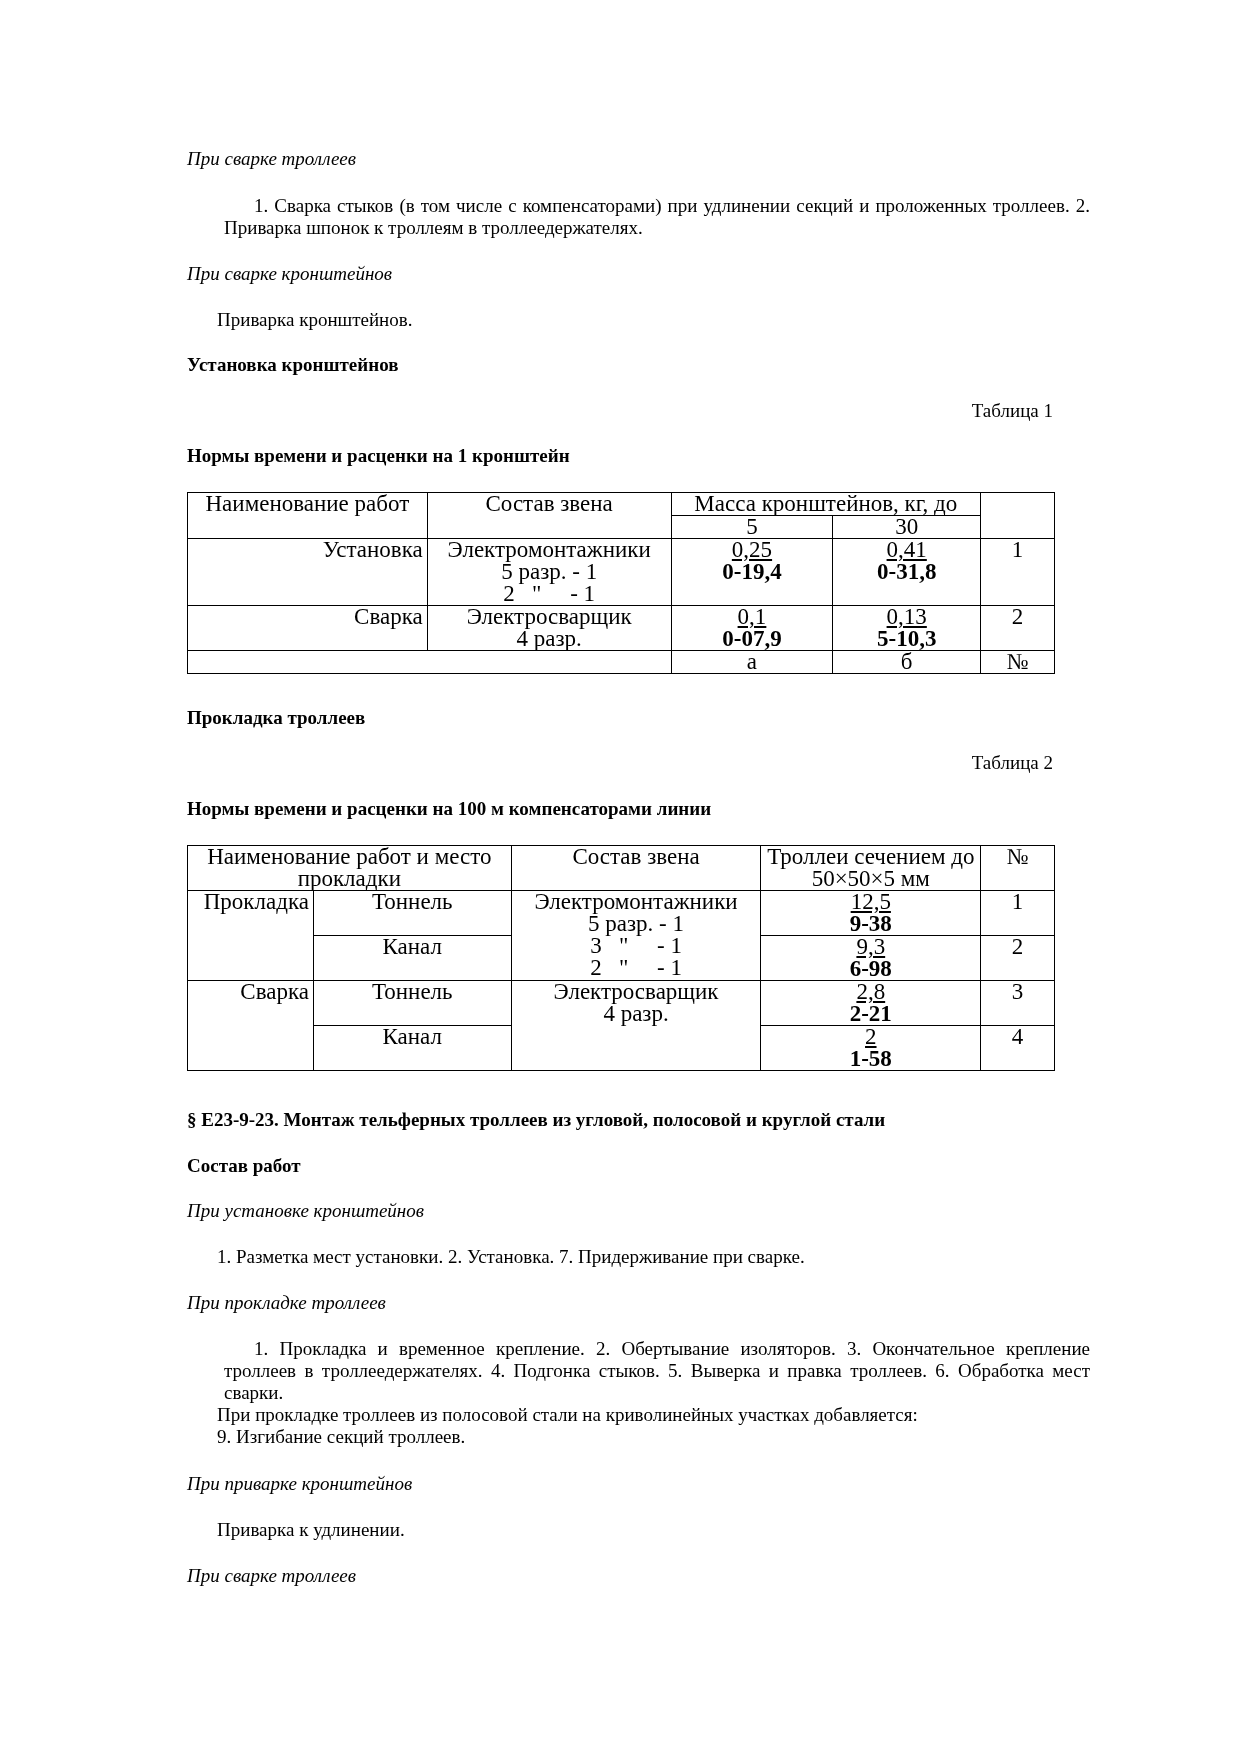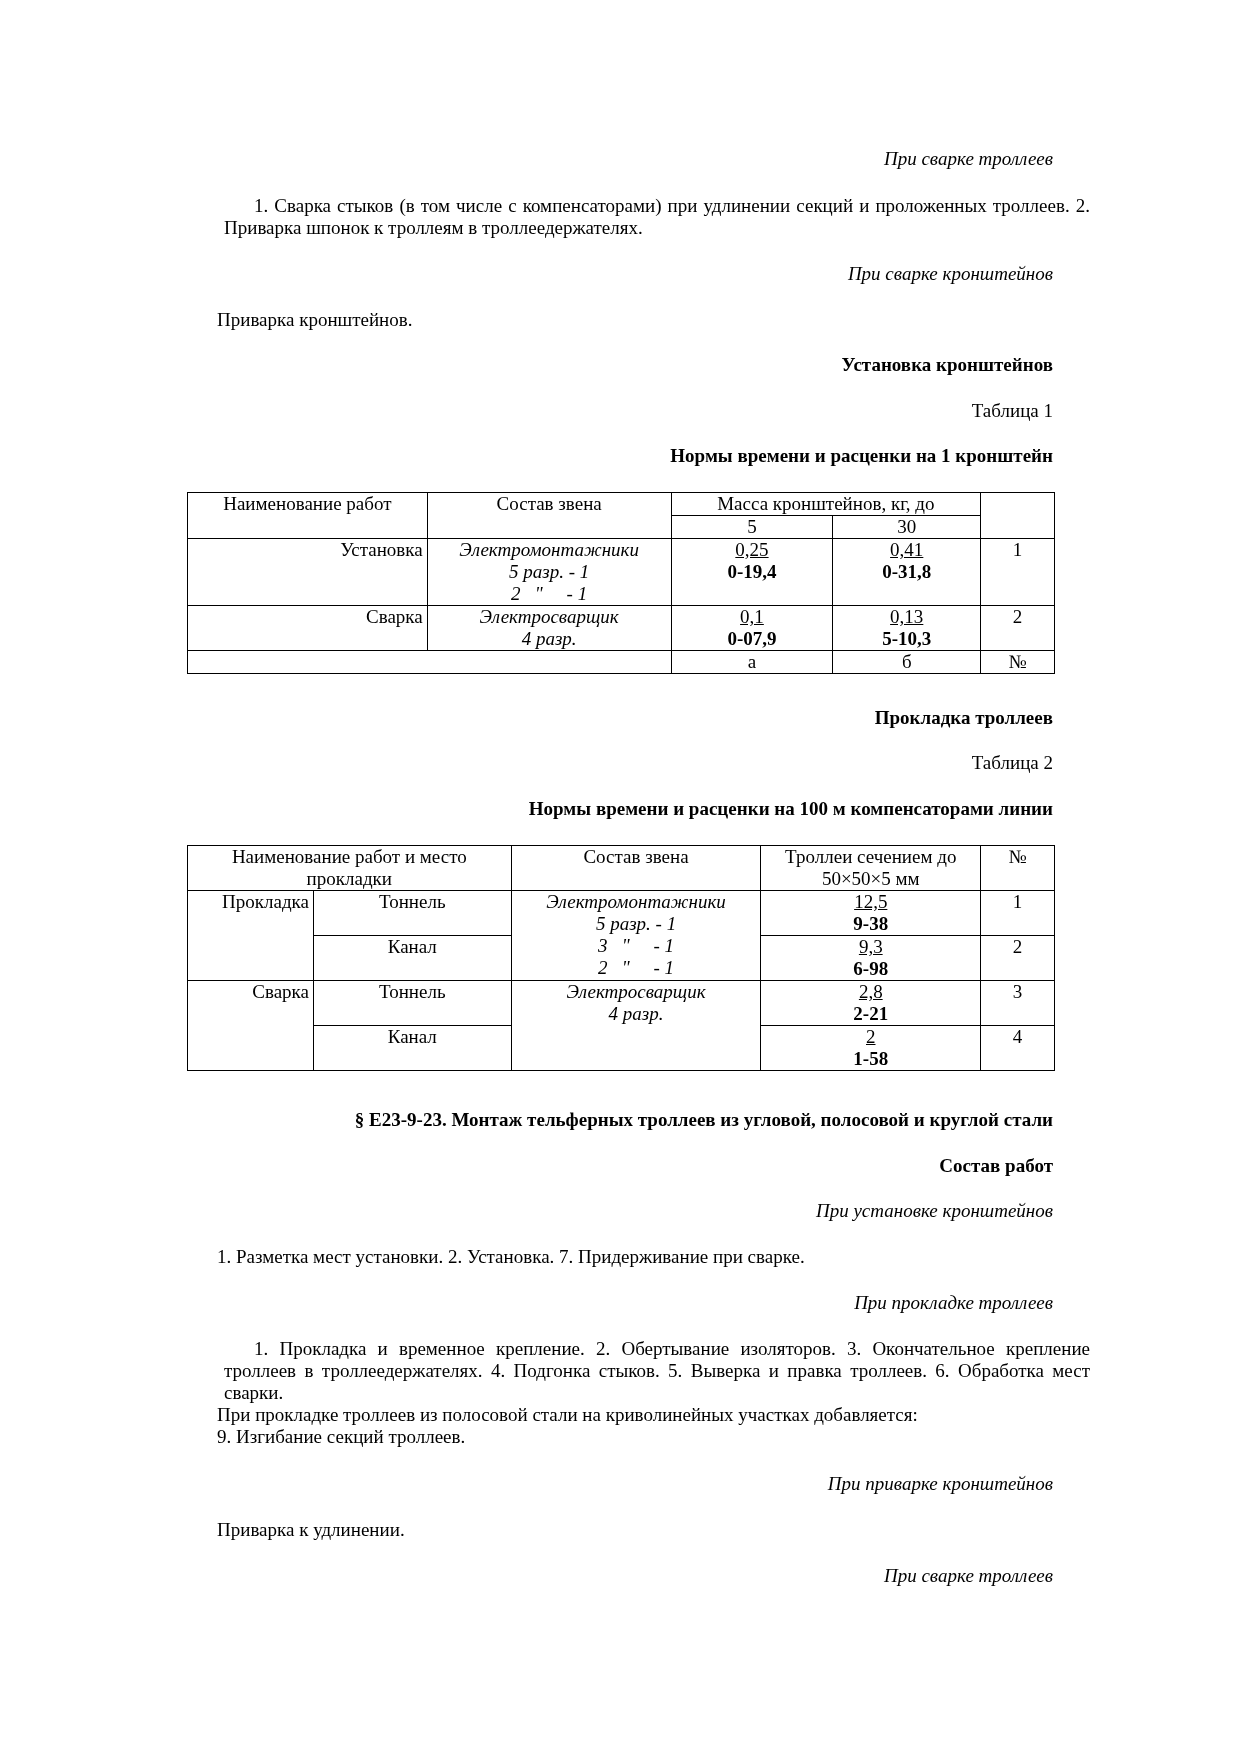--- a/index.html
+++ b/index.html
@@ -1,32 +1,32 @@
 <!DOCTYPE html>
 <html><head>
 <meta charset="utf-8">
 <style>
   html, body { margin: 0; padding: 0; background: #ffffff; }
   body { width: 1240px; height: 1755px; position: relative; overflow: hidden;
          font-family: "Liberation Serif", "DejaVu Serif", serif; color: #000; font-size: 19px; }
   .page { position: absolute; left: 187px; top: 0; width: 866px; }
   .blk { position: absolute; left: 0; width: 866px; line-height: 22px; }
-  .center { text-align: right; }
+  .center { text-align: left; }
   .right { text-align: right; font-family: Liberation Serif, serif; }
   .ital { font-style: italic; }
   .bold { font-weight: bold; }
   .para { text-indent: 30px; text-align: justify; margin-left: 37px; }
   .indent { padding-left: 30px; }
-  table { border-collapse: collapse; position: absolute; left: 0; width: 868px; font-size: 19px; }
+  table { border-collapse: collapse; position: absolute; left: 0; width: 868px; font-size: 23px; }
   td { border: 1.5px solid #000; vertical-align: top; line-height: 22px; padding: 0 4px; }
   td.c { text-align: center; }
   td.l { text-align: right; padding-left: 10px; }
   .u { text-decoration: underline; }
   .b { font-weight: bold; }
-  .i { font-style: italic; }
+  .i { }
   .line { display: block; }
 </style>
 </head>
 <body>
 
 <div class="page">
 
   <div class="blk center ital" style="top:148px">При сварке троллеев</div>
   <div class="blk para" style="top:195px">1. Сварка стыков (в том числе с компенсаторами) при удлинении секций и проложенных троллеев. 2. Приварка шпонок к троллеям в троллеедержателях.</div>
   <div class="blk center ital" style="top:263px">При сварке кронштейнов</div>

